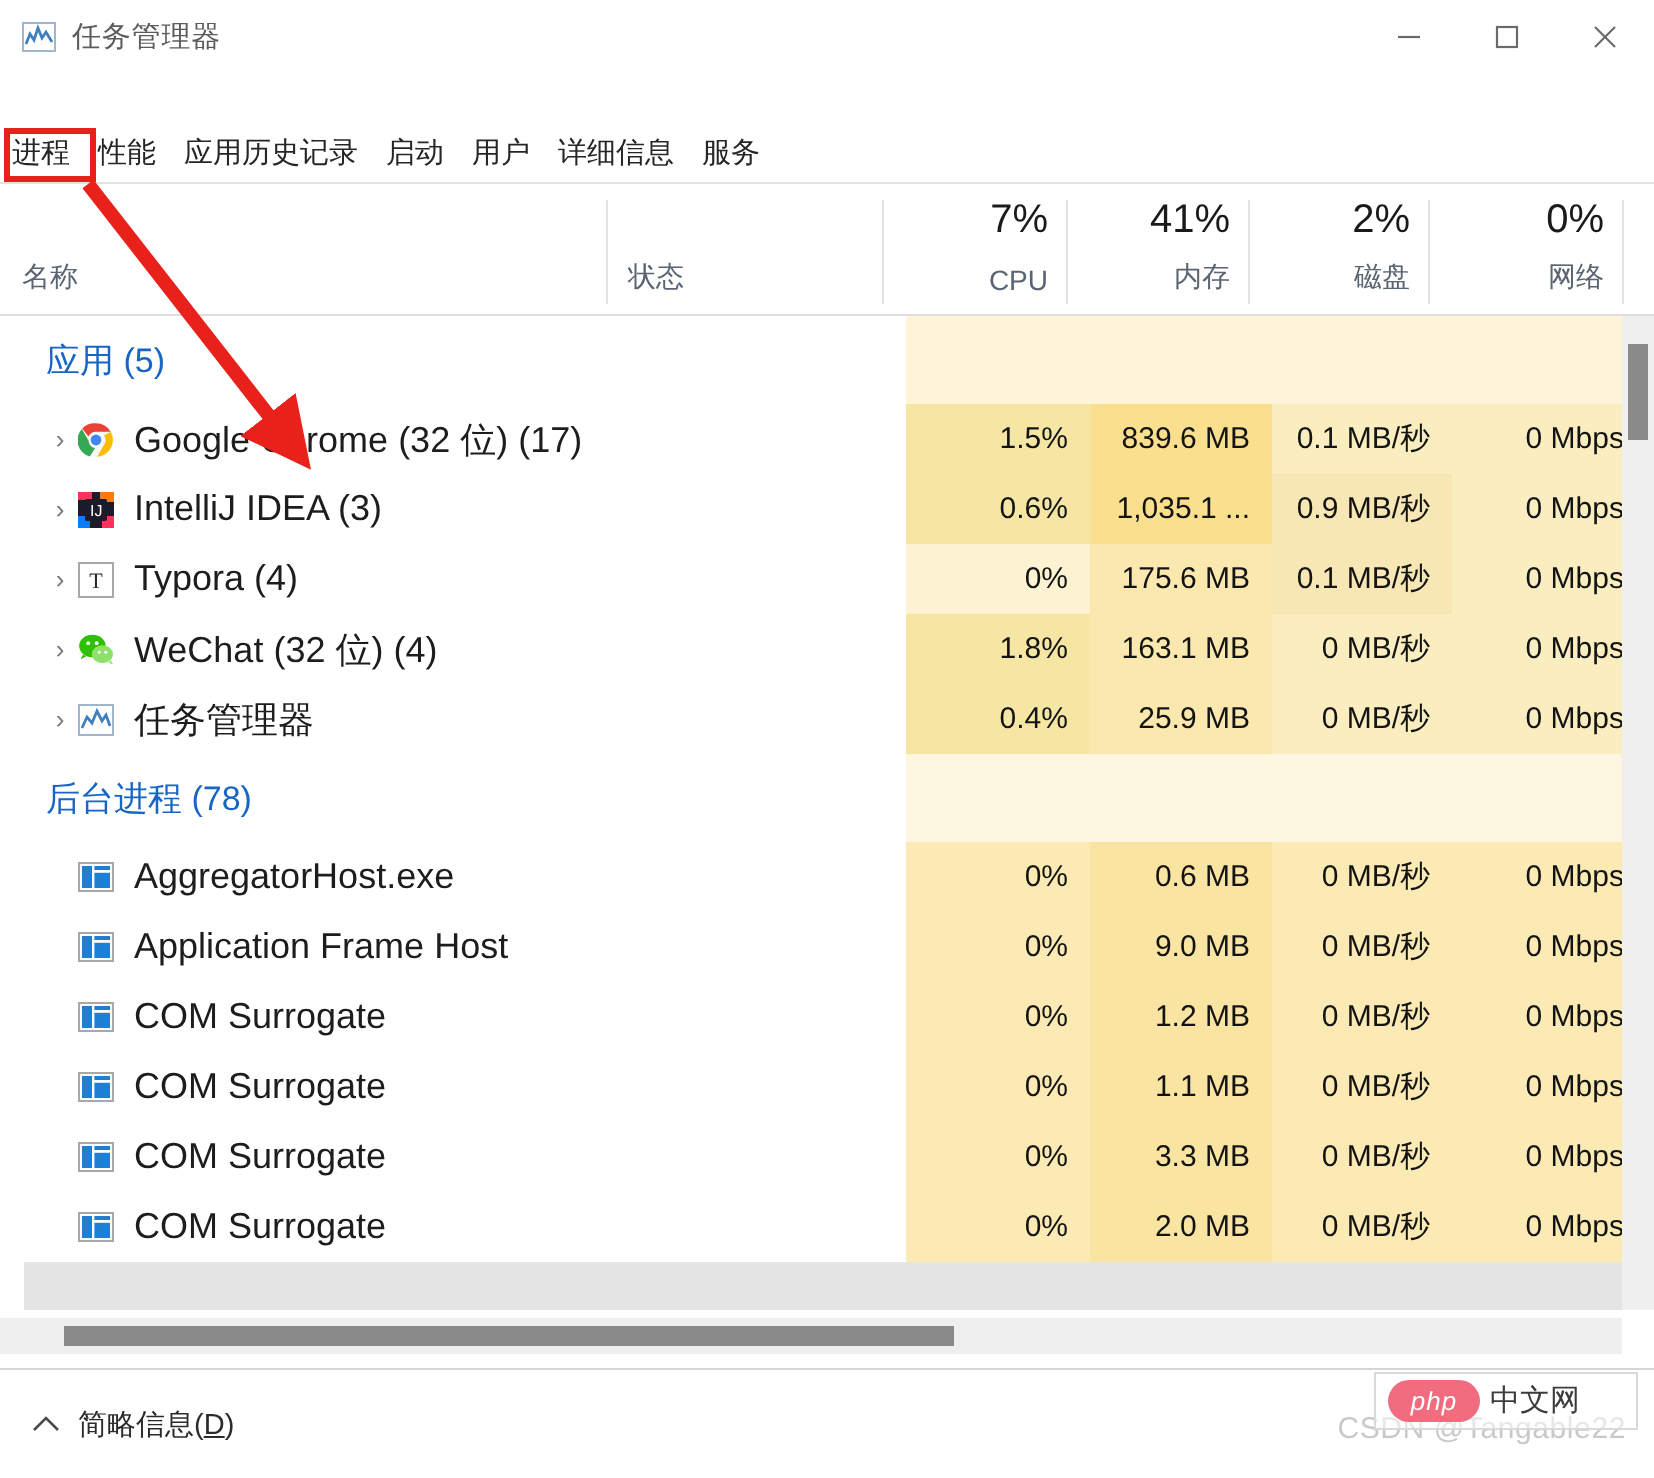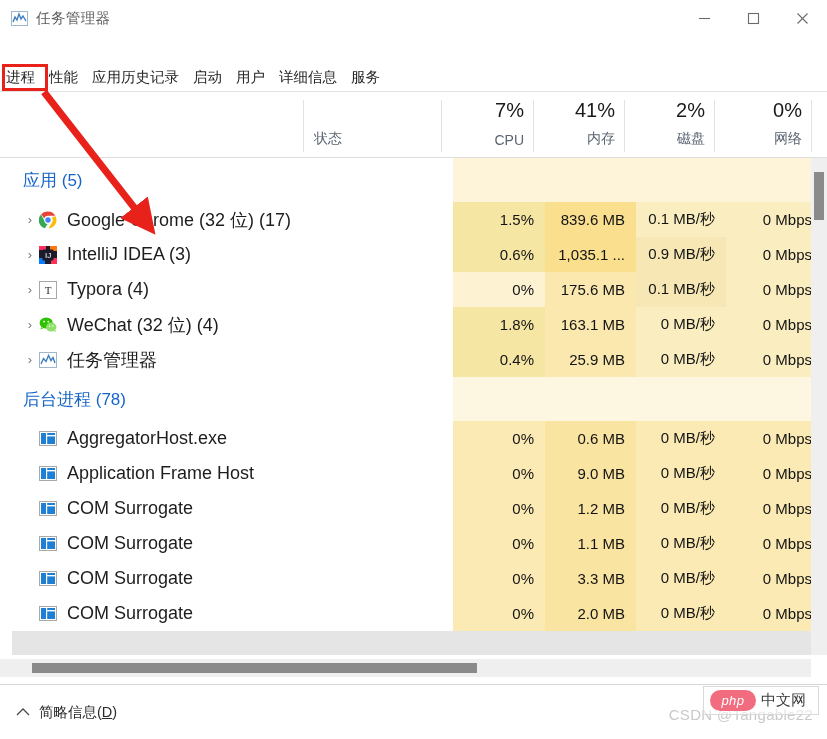--- a/index.html
+++ b/index.html
@@ -218,21 +218,21 @@
 
   
   .wm-csdn {
     position: absolute; right: 14px; top: 706px;
     font-size: 15px; color: #c9c9c9;
     letter-spacing: .3px;
     white-space: nowrap;
   }
   .wm-php {
     position: absolute; right: 8px; top: 686px;
-    width: 116px; height: 29px;
+    width: 132px; height: 29px;
     border: 1px solid #d9d9d9;
     background: rgba(255,255,255,.55);
     display: flex; align-items: center;
     overflow: hidden;
   }
   .wm-php-badge {
     margin-left: 6px;
     width: 46px; height: 21px;
     border-radius: 11px;
     background: #f06c7e;
@@ -290,20 +290,23 @@
     <div class="tab">详细信息</div>
     <div class="tab">服务</div>
   </div>
 
   <div class="colheader">
     <div class="sort-caret">
       <svg width="16" height="12" viewBox="0 0 16 12">
         <polyline points="3,8 8,3 13,8" fill="none" stroke="#5b5fc7" stroke-width="1.8"></polyline>
       </svg>
     </div>
+    <div class="ch" style="left:0;width:303px">
+      <div class="ch-name">名称</div>
+    </div>
     <div class="ch-sep" style="left:303px"></div>
     <div class="ch" style="left:303px;width:138px">
       <div class="ch-name">状态</div>
     </div>
     <div class="ch-sep" style="left:441px"></div>
     <div class="ch" style="left:441px;width:92px">
       <div class="ch-pct">7%</div>
       <div class="ch-lbl">CPU</div>
     </div>
     <div class="ch-sep" style="left:533px"></div>

